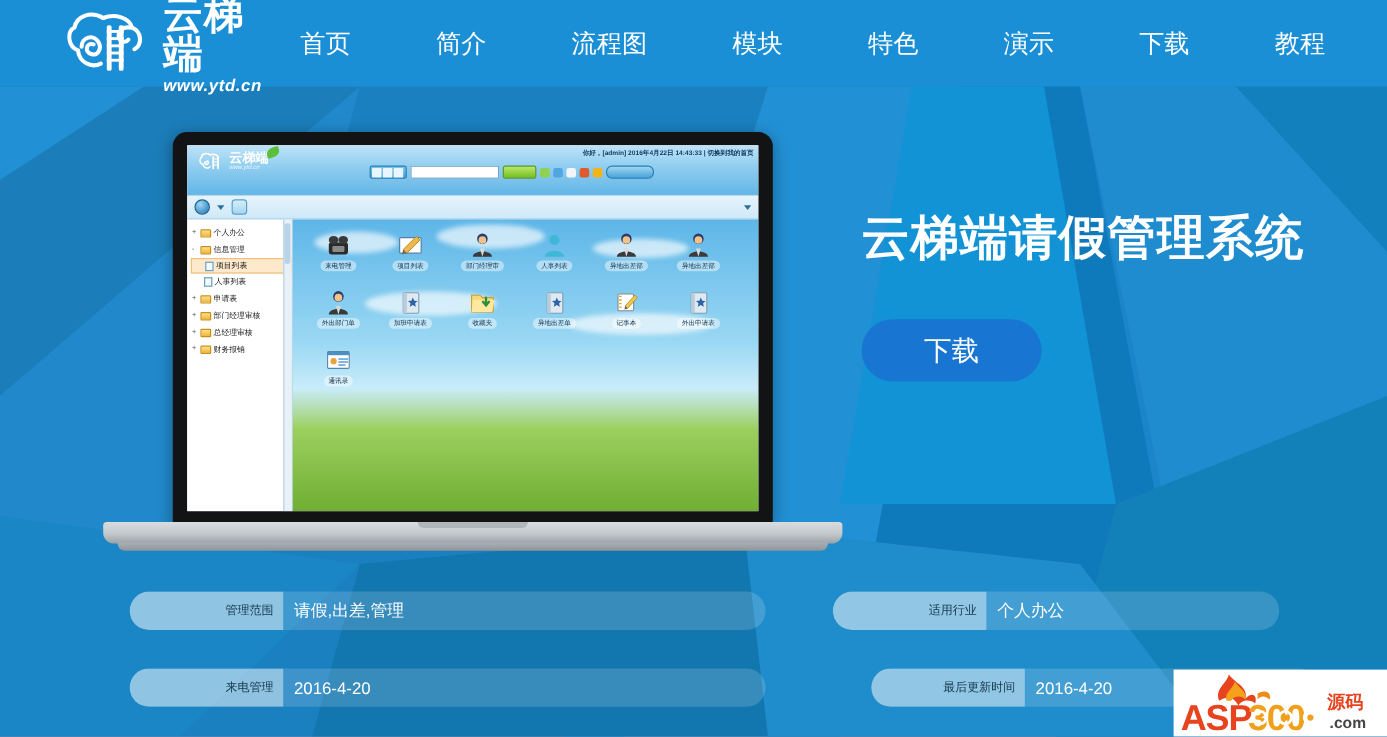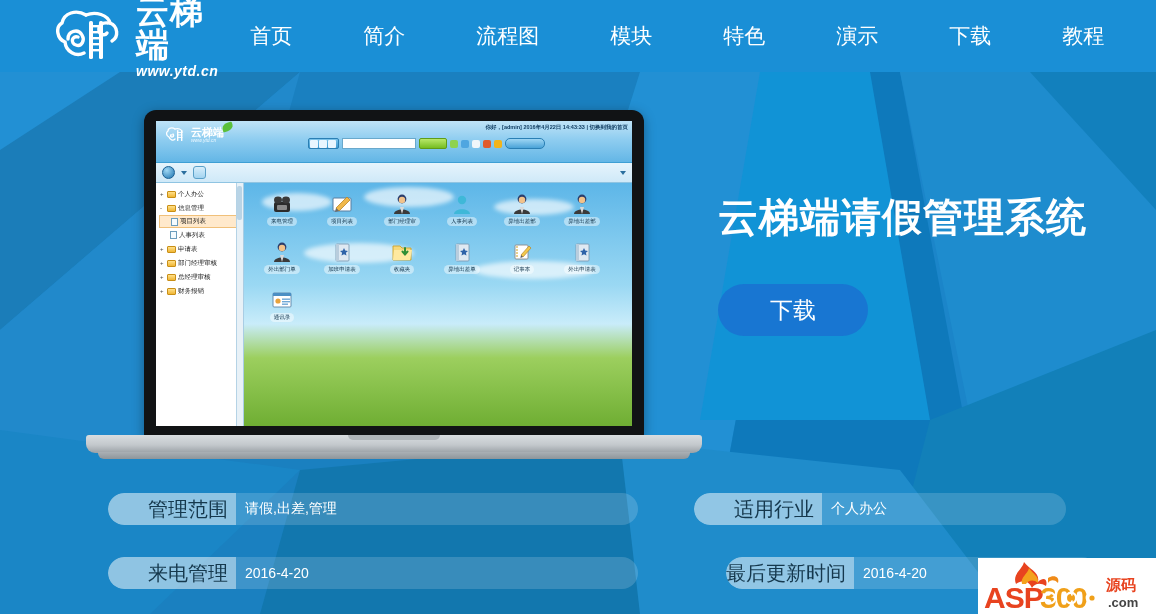--- a/index.html
+++ b/index.html
@@ -239,21 +239,21 @@
   }
   .scroll-thumb {
     position: absolute; right: 1px; top: 3px;
     width: 5px; height: 34px;
     background: #b9d4e6; border-radius: 2px;
   }
 
   
   .hero {
     position: absolute;
-    left: 718px; top: 194px;
+    left: 718px; top: 176px;
     width: 420px;
     z-index: 6;
   }
   .hero-title {
     font-size: 40px; font-weight: bold; color: #ffffff;
     letter-spacing: 1px; line-height: 1.15;
     white-space: nowrap;
   }
   .hero-buttons {
     margin-top: 44px;
@@ -284,21 +284,21 @@
     border-radius: 16px;
     display: flex; align-items: center;
     overflow: hidden;
   }
   .info-label {
     min-width: 128px;
     height: 32px;
     background: rgba(255,255,255,.42);
     display: flex; align-items: center; justify-content: flex-end;
     padding-right: 8px;
-    font-size: 20px; color: #15384d;
+    font-size: 10px; color: #15384d;
     border-radius: 16px 0 0 16px;
     white-space: nowrap;
   }
   .info-value {
     padding-left: 9px;
     font-size: 14px; color: #ffffff;
     white-space: nowrap;
   }
   .bar-a { left: 108px; top: 8px;  width: 530px; }
   .bar-b { left: 694px; top: 8px;  width: 372px; }

